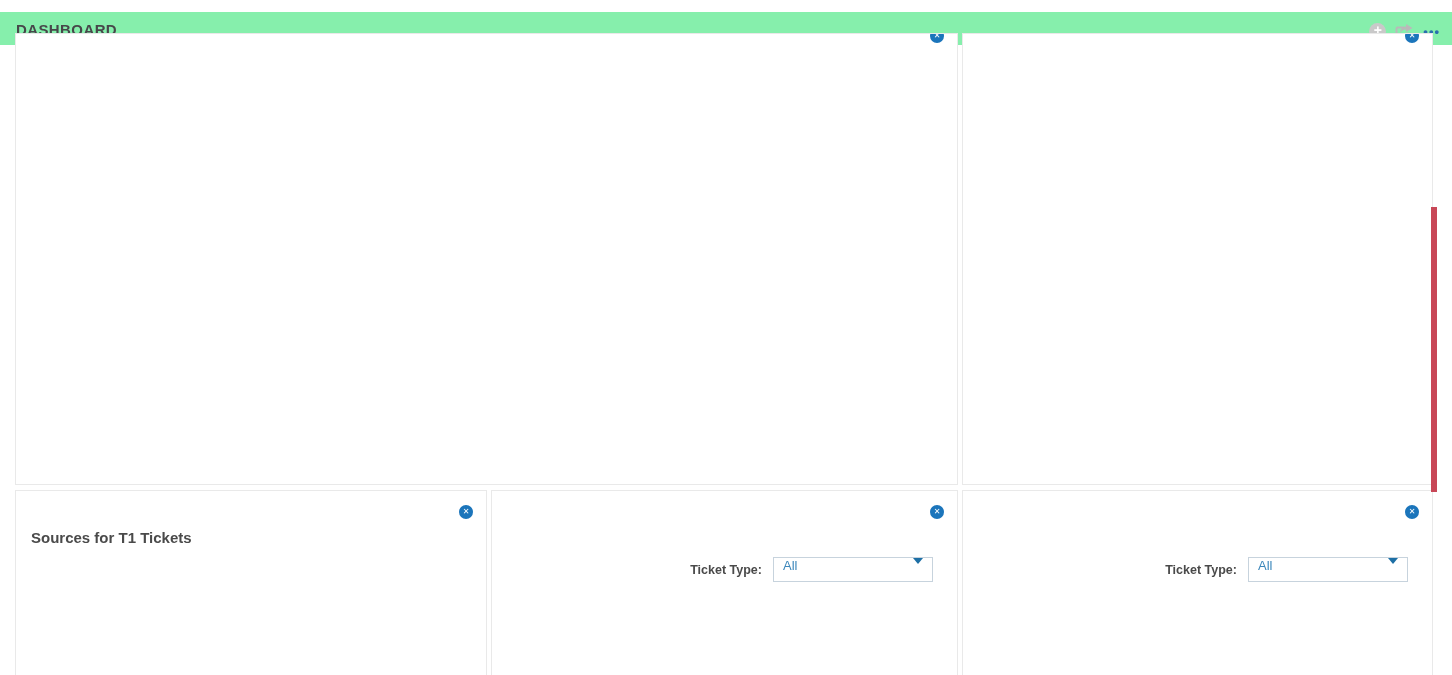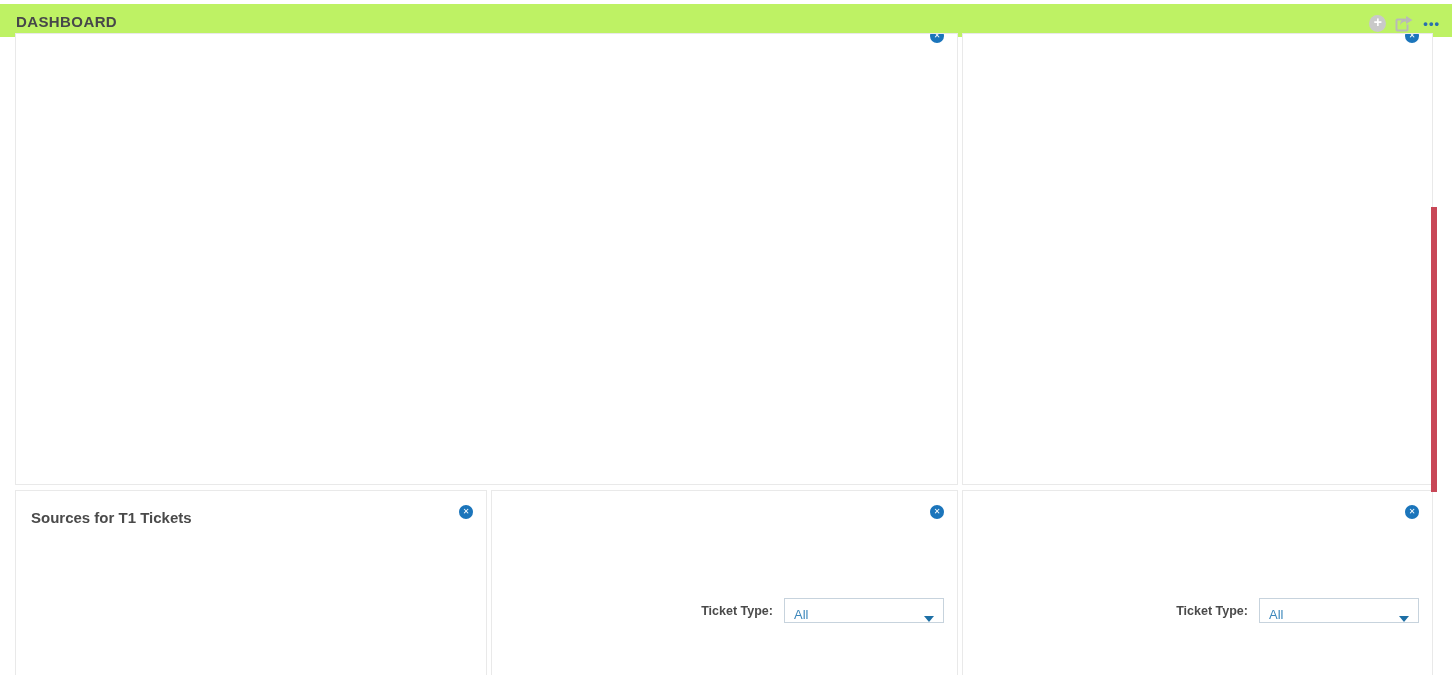--- a/index.html
+++ b/index.html
@@ -6,22 +6,22 @@
   html, body { width: 1452px; height: 675px; overflow: hidden; }
   body {
     font-family: "Liberation Sans", "DejaVu Sans", sans-serif;
     background: #ffffff;
     position: relative;
     color: #4a4a4a;
   }
 
   
   .app-header {
-    position: absolute; left: 0; top: 4px; width: 1452px; height: 33px;
-    background: #bef264;
+    position: absolute; left: 0; top: 12px; width: 1452px; height: 33px;
+    background: #86efac;
   }
   .app-title {
     position: absolute; left: 16px; top: 9px;
     font-size: 15px; font-weight: bold; letter-spacing: 0.4px;
     color: #47474a;
   }
   .header-actions {
     position: absolute; right: 12px; top: 11px;
     display: flex; align-items: center; gap: 9px;
   }
@@ -42,52 +42,52 @@
   .panel {
     position: absolute; background: #ffffff;
     border: 1px solid #e9e9e9;
     overflow: hidden;
   }
   .panel-title {
     font-size: 15px; font-weight: bold; color: #4a4a4a;
     margin-left: 15px;
   }
   .top-row .panel-title { margin-top: 16px; }
-  .bottom-row .panel-title { margin-top: 18px; }
+  .bottom-row .panel-title { margin-top: 38px; }
 
   .panel-close {
     position: absolute; right: 13px;
     width: 14px; height: 14px; border-radius: 50%;
     background: #1b75bb; color: #ffffff;
     font-size: 8px; font-weight: bold;
     display: flex; align-items: center; justify-content: center;
     line-height: 14px; cursor: pointer;
   }
   .top-row .panel-close { top: -5px; }      
   .bottom-row .panel-close { top: 14px; }
 
   #panel-trend  { left: 15px;  top: 33px;  width: 943px; height: 452px; }
   #panel-today  { left: 962px; top: 33px;  width: 471px; height: 452px; }
   #panel-sources{ left: 15px;  top: 490px; width: 472px; height: 200px; }
   #panel-windows{ left: 491px; top: 490px; width: 467px; height: 200px; }
   #panel-mac    { left: 962px; top: 490px; width: 471px; height: 200px; }
 
   
   .filter-row {
-    position: absolute; top: 66px; right: 13px;
-    display: flex; align-items: center; margin-top: 41px;
+    position: absolute; top: 66px; right: 24px;
+    display: flex; align-items: center;
   }
   .filter-label {
     font-size: 12.5px; font-weight: bold; color: #4a4a4a;
     margin-right: 11px;
   }
   .dropdown {
     width: 160px; height: 25px;
     border: 1px solid #c7d3dd; background: #ffffff;
-    display: flex; align-items: flex-end;
+    display: flex; align-items: flex-start;
     padding: 0 9px; cursor: pointer; gap: 36px;
   }
   .dropdown-value {
     flex: 1; font-size: 13px; color: #3c87bb;
   }
   .caret-down {
     width: 0; height: 0;
     border-left: 5px solid transparent;
     border-right: 5px solid transparent;
     border-top: 6px solid #1d6fa5;

